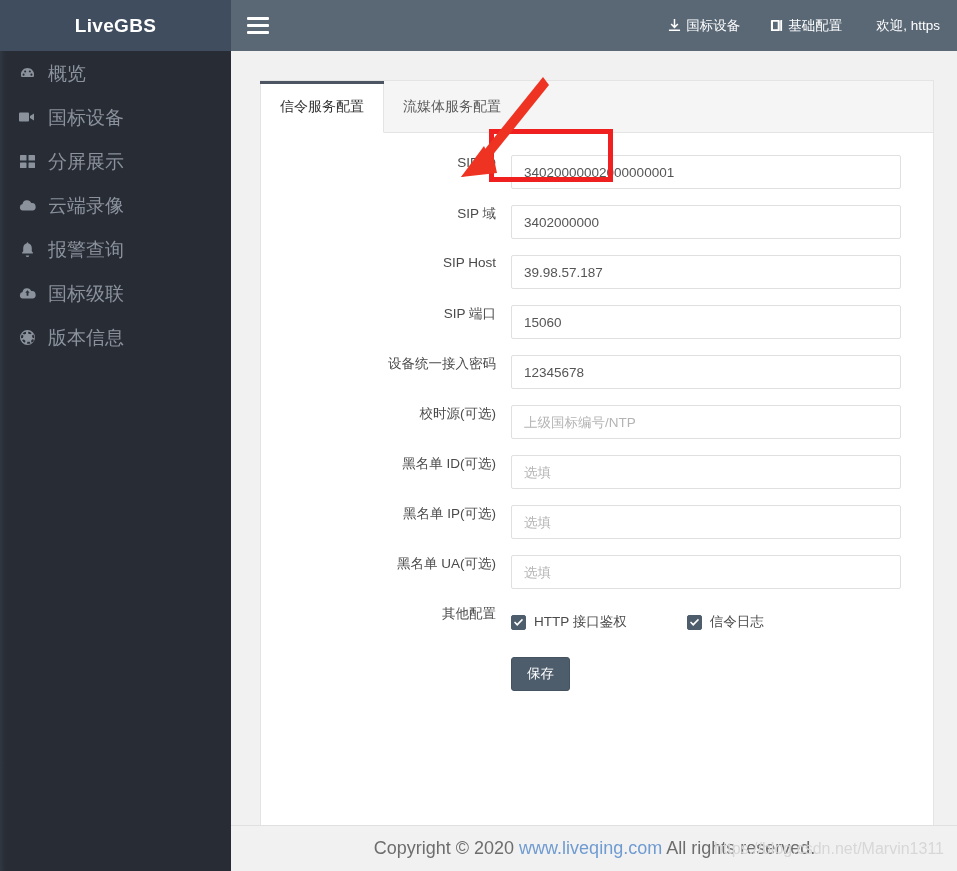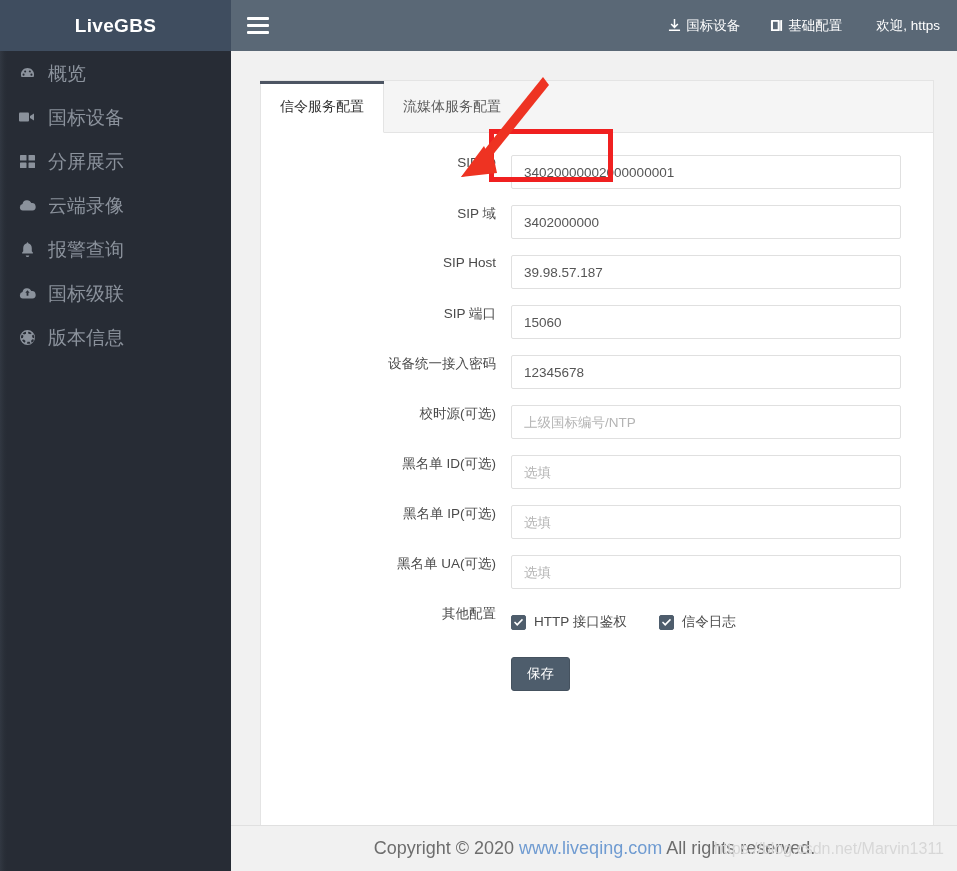--- a/index.html
+++ b/index.html
@@ -162,21 +162,21 @@
     font-size: 13.5px;
     color: #555555;
     border: 1px solid #e0e0e0;
     border-radius: 2px;
     background: #ffffff;
     outline: none;
     font-family: "Liberation Sans", "DejaVu Sans", sans-serif;
   }
   .form-field input::placeholder { color: #b4b4b4; }
 
-  .checks { display: flex; align-items: center; height: 34px; }
+  .checks { display: flex; align-items: center; height: 34px; gap: 28px; }
   .check {
     display: inline-flex; align-items: center;
     margin-right: 32px; cursor: pointer;
     font-size: 13.5px; color: #4a4a4a;
   }
   .cbox {
     width: 15px; height: 15px;
     border: 1px solid #4e5d6c;
     background: #4e5d6c;
     border-radius: 2px;

